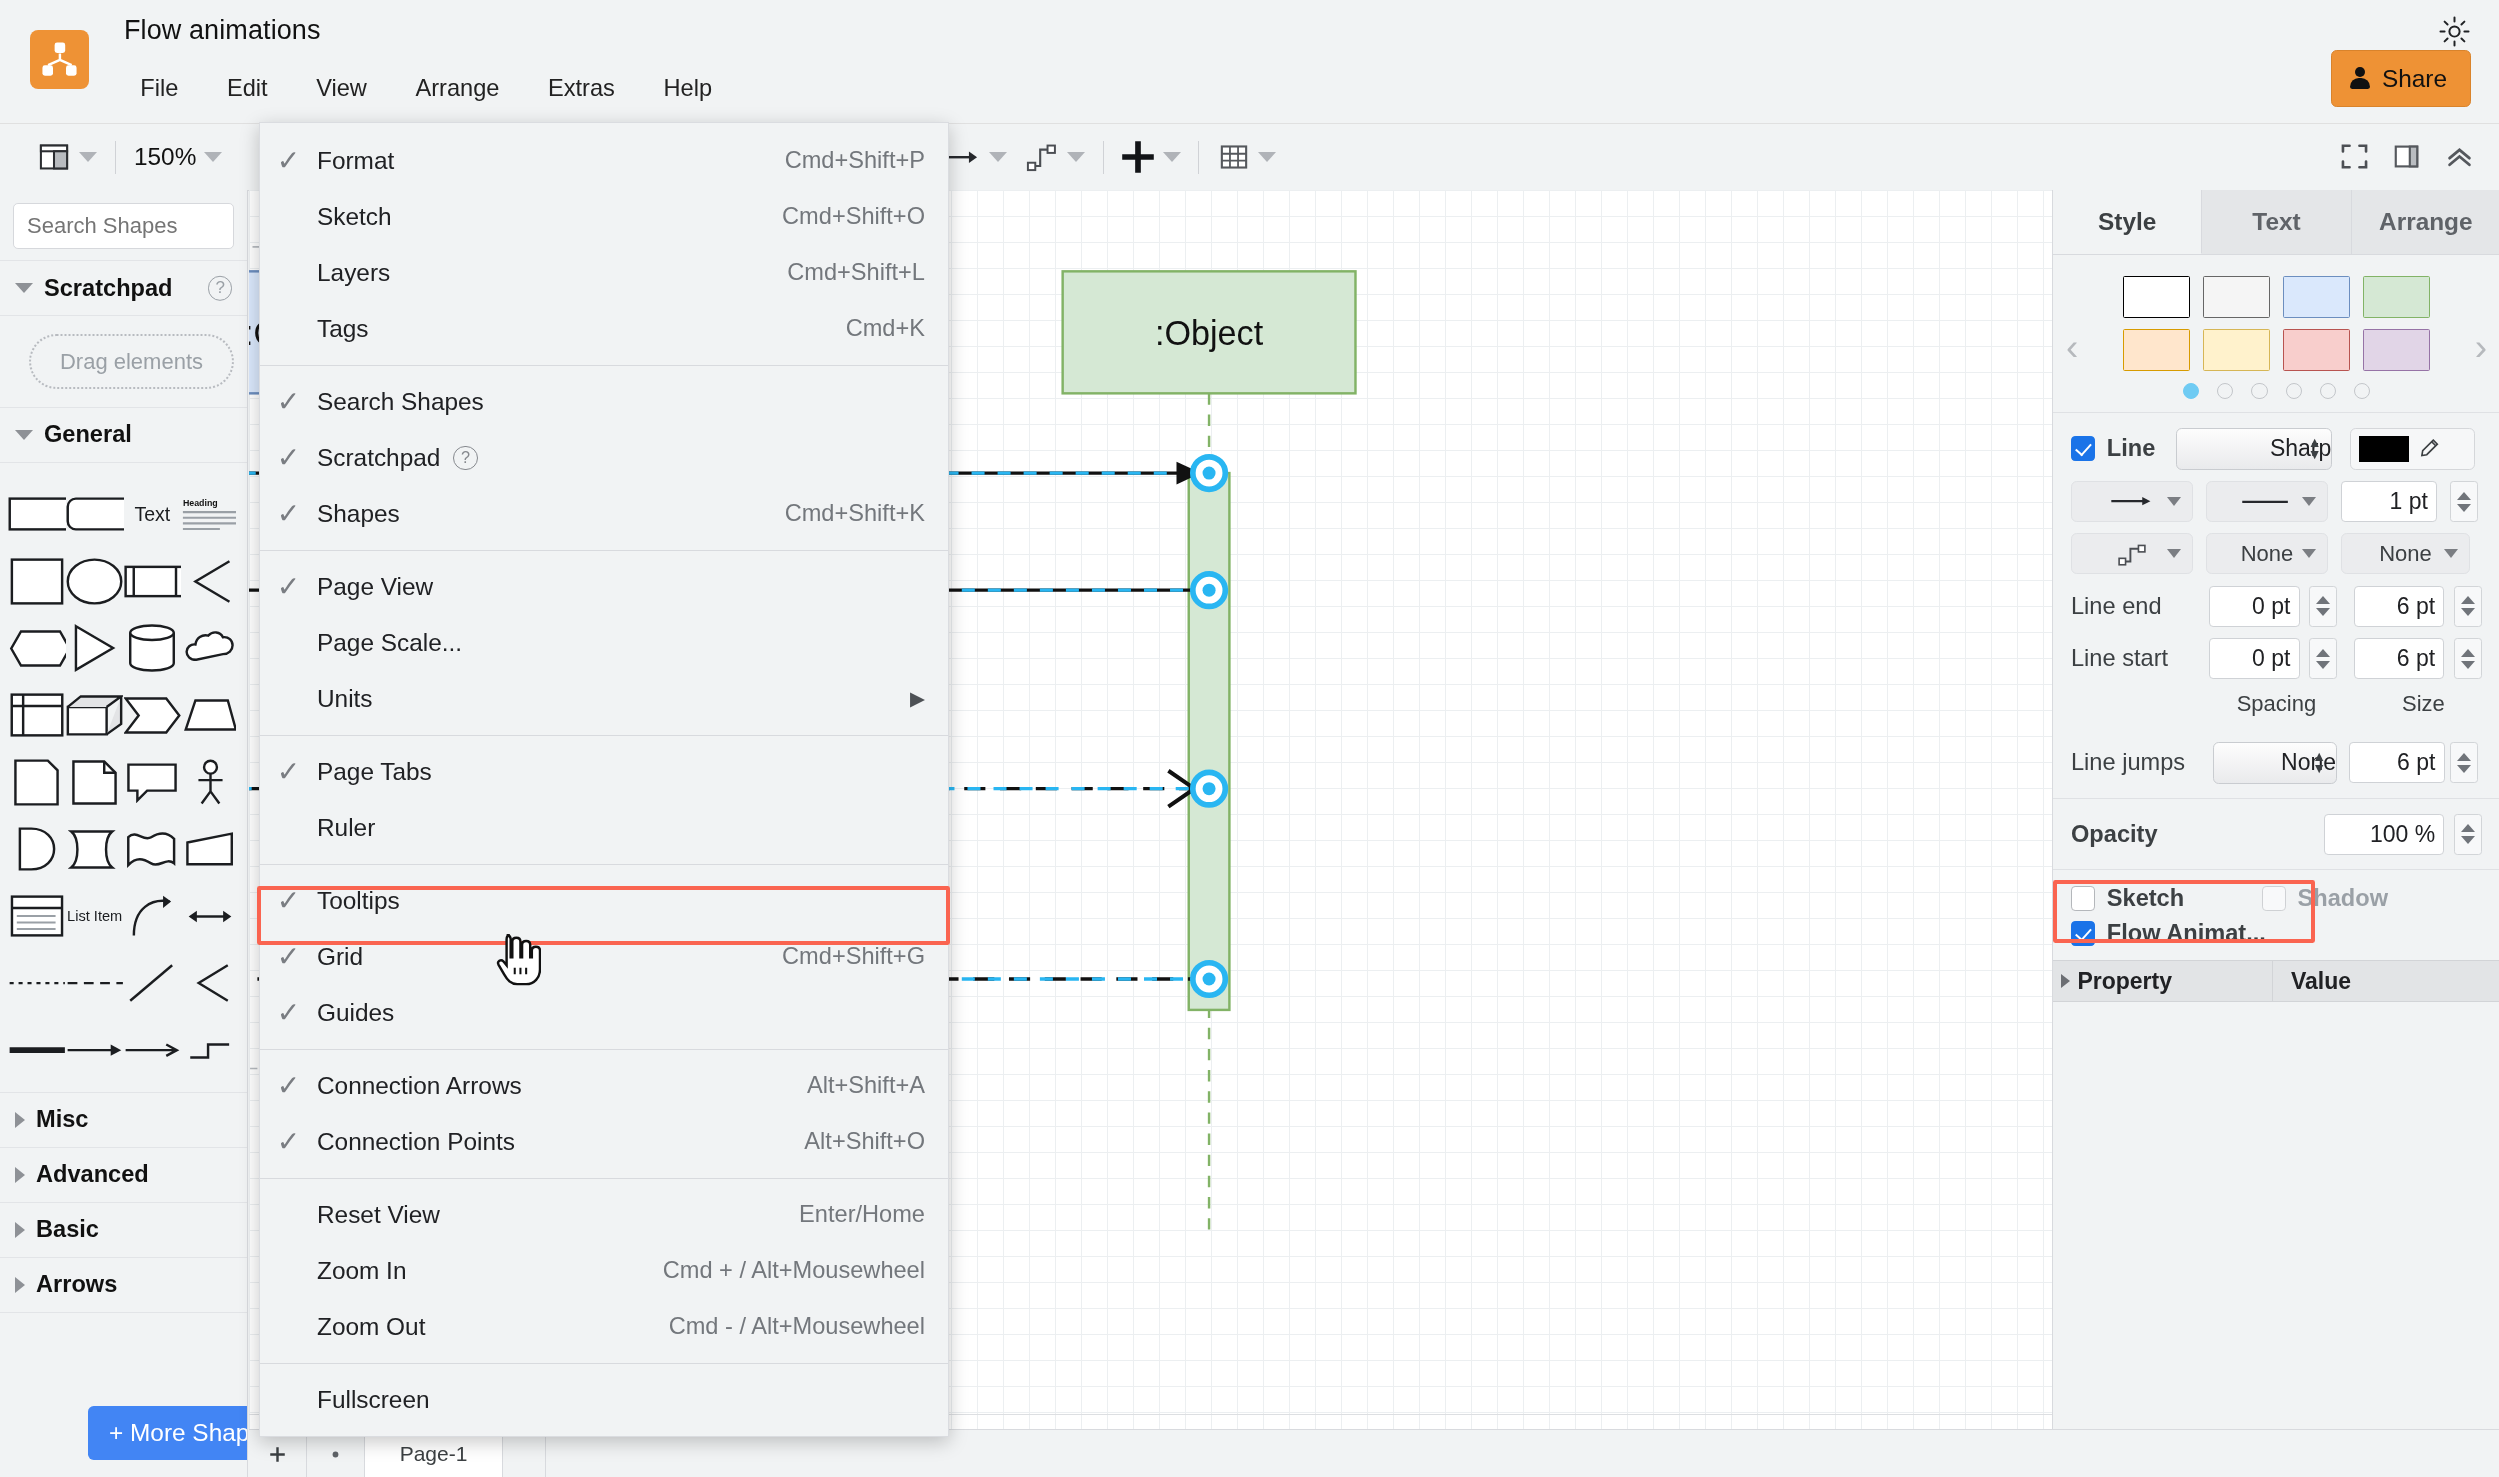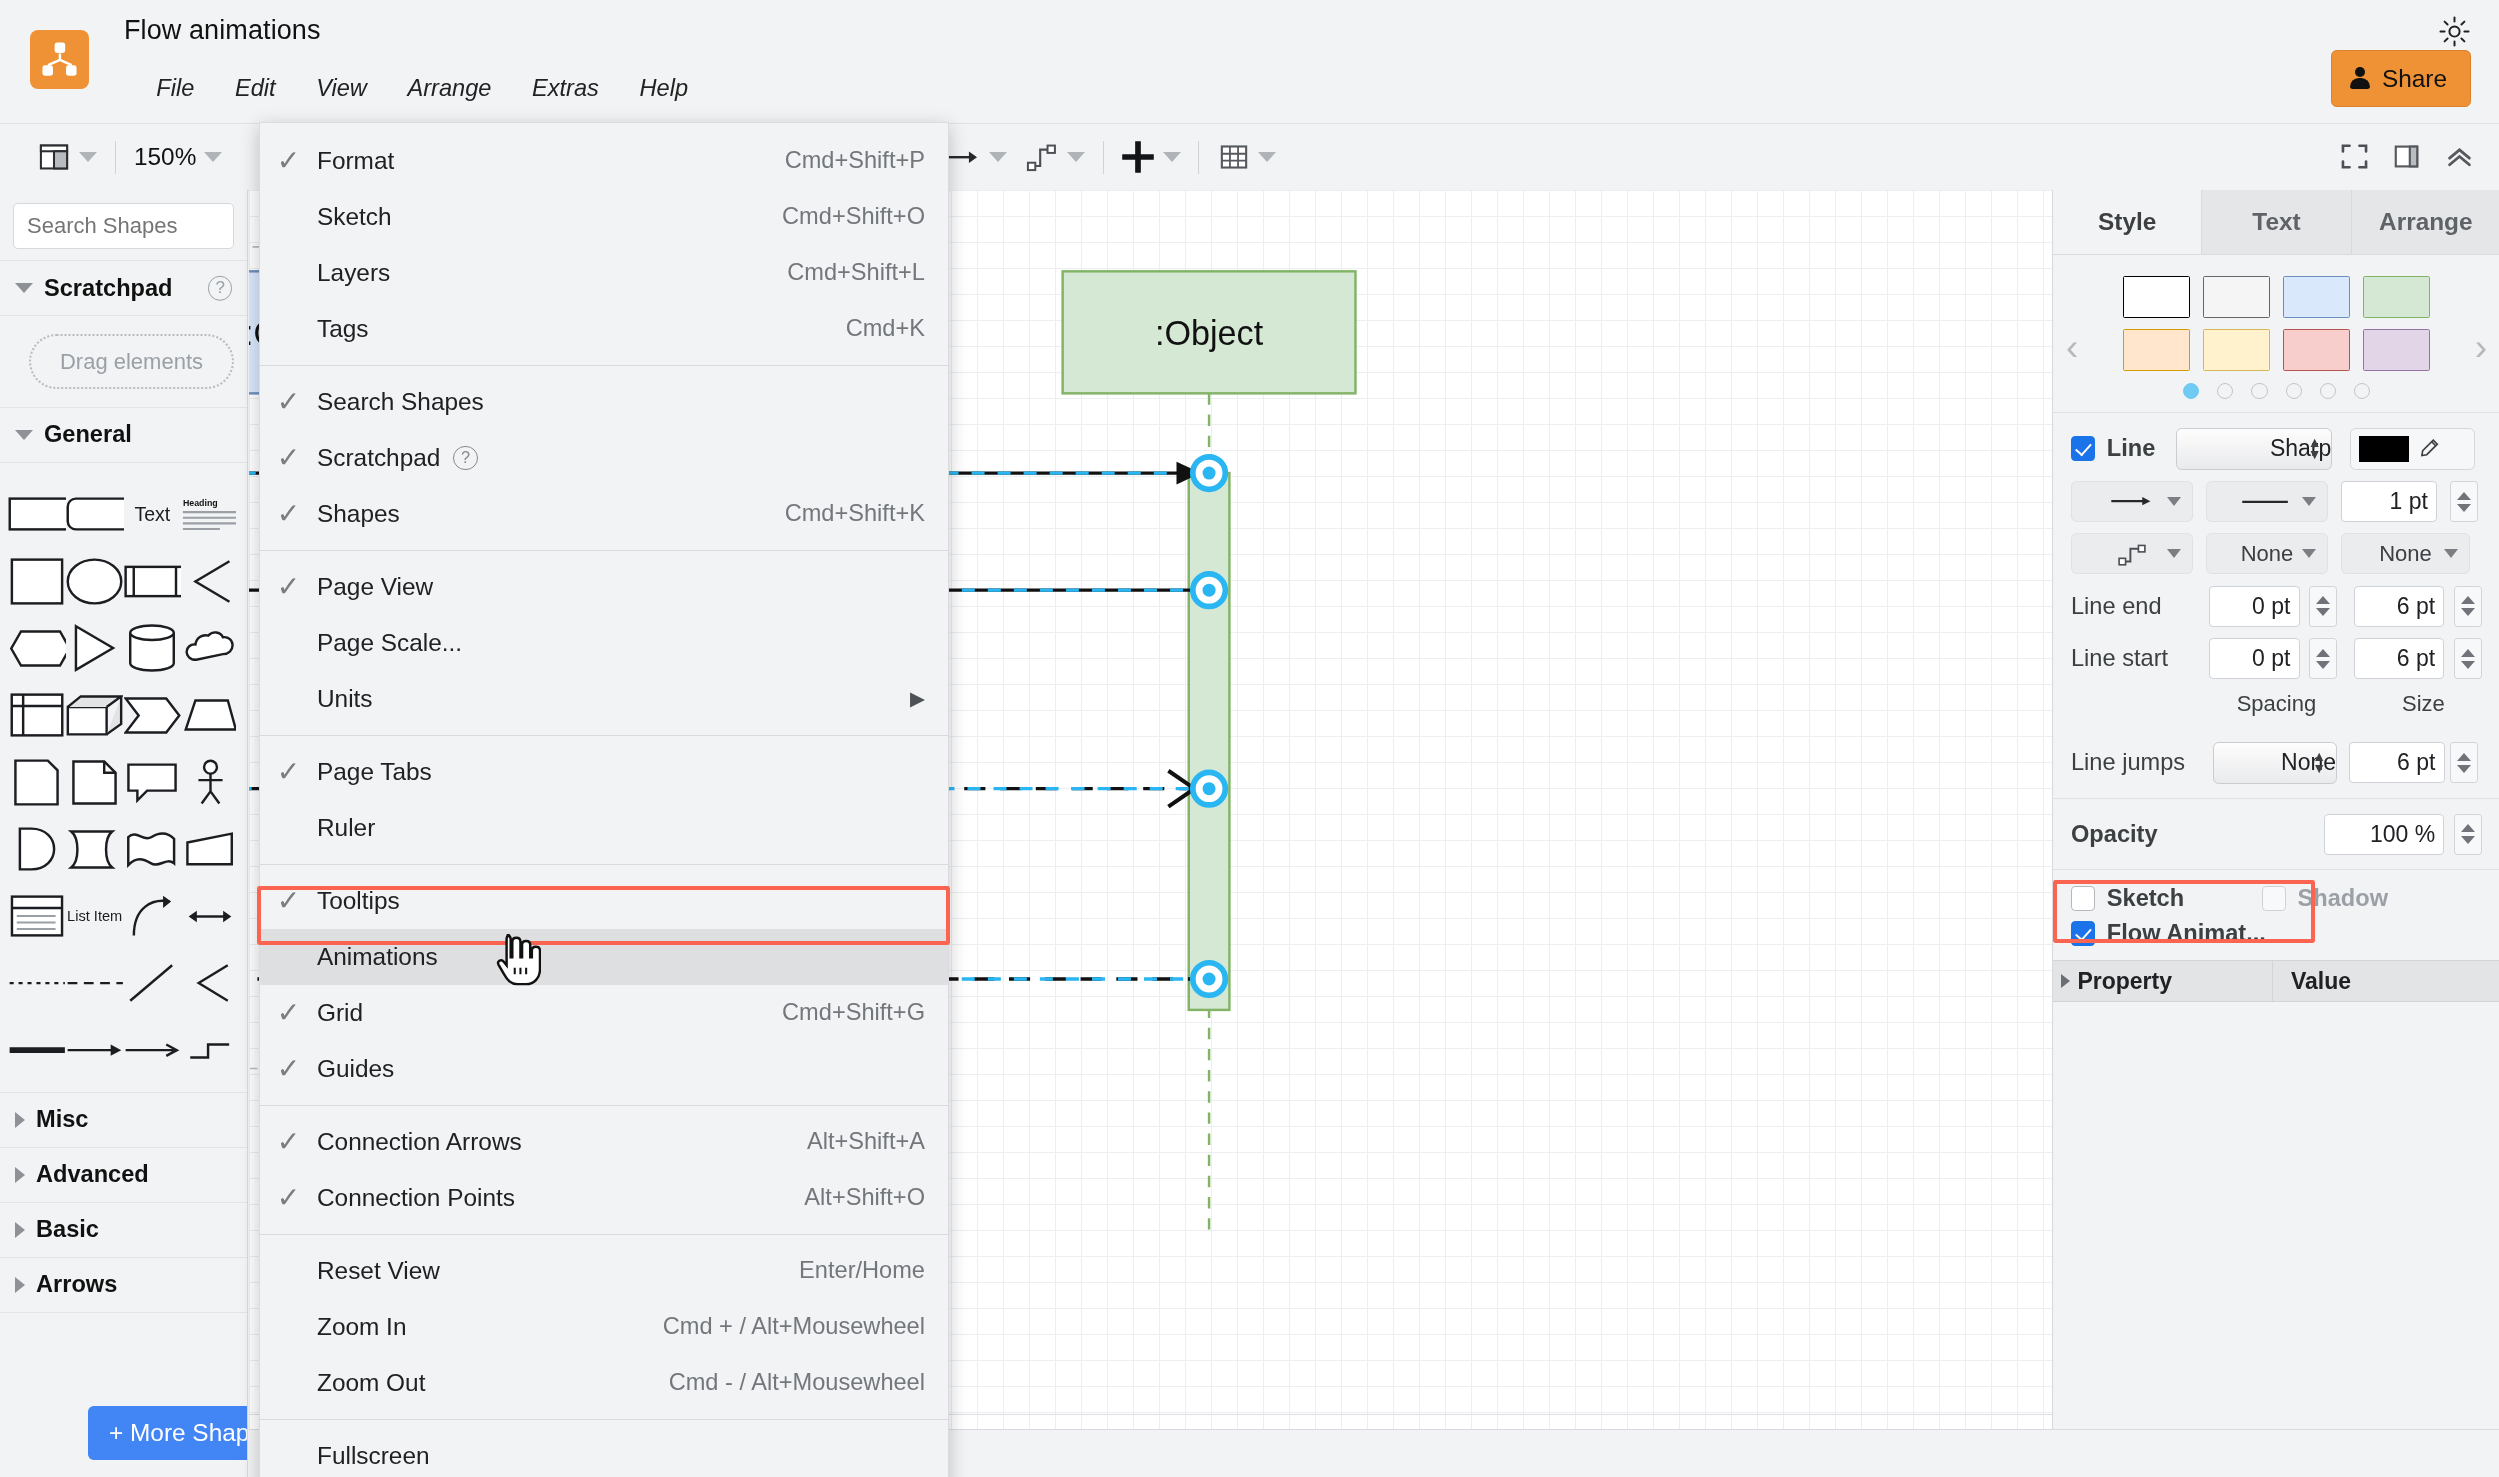--- a/index.html
+++ b/index.html
@@ -18,21 +18,21 @@
   }
   .logo {
     position: absolute; left: 30px; top: 30px; width: 59px; height: 59px;
     background: #ee9235; border-radius: 8.1px;
   }
   .logo svg { position: absolute; left: 9.8px; top: 9.8px; }
   .doc-title {
     position: absolute; left: 124px; top: 14.6px;
     font-size: 27px; color: #111; letter-spacing: 0.1px;
   }
-  .menubar { position: absolute; left: 140px; top: 70px; display: flex; gap: 8px; font-style: italic; }
+  .menubar { position: absolute; left: 124px; top: 70px; display: flex; gap: 16px; }
   .menubar .mi {
     font-size: 23.6px; color: #222; padding: 4.9px 16.3px; cursor: default;
     border-radius: 3.3px;
   }
   .sunicon { position: absolute; right: 29px; top: 14.6px; width: 33px; height: 33px; }
   .share-btn {
     position: absolute; right: 29px; top: 50px;
     height: 57px; padding: 0 23px 0 18px;
     background: #ee9235; border: 0.8px solid #d9832b; border-radius: 5.7px;
     display: flex; align-items: center; gap: 11.4px;
@@ -913,25 +913,20 @@
       <span class="mshort"></span>
     </div>
 
     <div class="menu-sep"></div>
 
     <div class="menu-item">
       <span class="check">✓</span>
       <span class="mlabel">Tooltips</span>
       <span class="mshort"></span>
     </div>
-    <div class="menu-item hl-item" id="anim-item">
-      <span class="check"></span>
-      <span class="mlabel">Animations</span>
-      <span class="mshort"></span>
-    </div>
     <div class="menu-item">
       <span class="check">✓</span>
       <span class="mlabel">Grid</span>
       <span class="mshort">Cmd+Shift+G</span>
     </div>
     <div class="menu-item">
       <span class="check">✓</span>
       <span class="mlabel">Guides</span>
       <span class="mshort"></span>
     </div>

